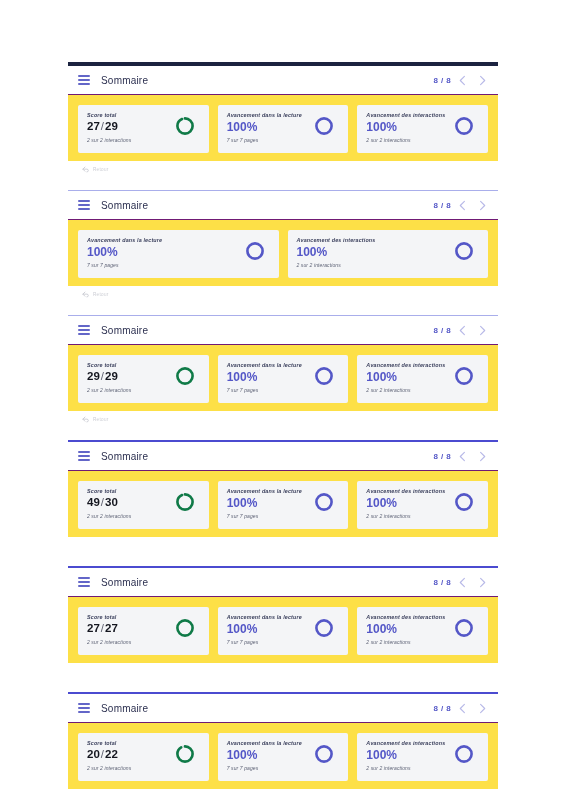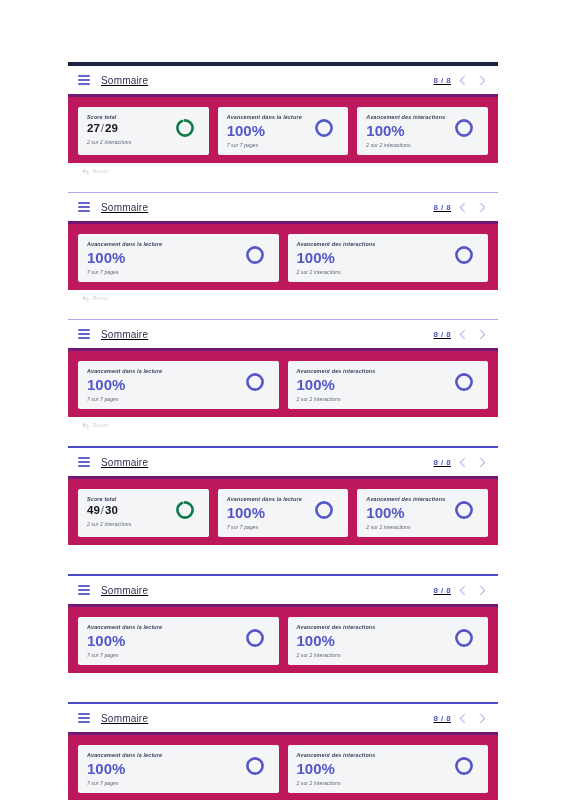--- a/index.html
+++ b/index.html
@@ -56,22 +56,21 @@
     background: #4b4bd0;
   }
 
   
   .block-header {
     display: flex;
     align-items: center;
     height: 28px;
     padding: 0 8px 0 10px;
     background: #ffffff;
-    border-bottom: 3px solid #701a75;
-    text-decoration: underline;
+    border-bottom: 1px solid #701a75;
   }
 
   .hamburger {
     width: 12px;
     height: 10px;
     display: flex;
     flex-direction: column;
     justify-content: space-between;
     flex: none;
     margin-right: 11px;
@@ -113,21 +112,21 @@
   }
   .nav-btn + .nav-btn { margin-left: 5px; }
   .nav-btn svg { display: block; }
   .nav-btn.disabled svg { opacity: .42; }
 
   
   .cards {
     display: flex;
     gap: 9px;
     padding: 10px 10px 8px 10px;
-    background: #be185d;
+    background: #fde047;
   }
 
   .card {
     flex: 1 1 0;
     background: #f4f5f7;
     border-radius: 2px;
     height: 48px;
     padding: 7px 9px 0 9px;
     box-sizing: border-box;
     display: flex;
@@ -161,21 +160,21 @@
     margin-bottom: 4px;
   }
   .card-value .sep {
     font-weight: 400;
     color: #5e6170;
     margin: 0 1px;
   }
   .card-value.pct {
     color: #5457c7;
     font-weight: 600;
-    font-size: 15px;
+    font-size: 12px;
   }
 
   .card-sub {
     font-size: 5px;
     font-style: italic;
     color: #5d6275;
     letter-spacing: .1px;
     white-space: nowrap;
   }
 
@@ -386,20 +385,34 @@
       </div>
       <div class="nav-btn disabled">
         <svg width="9" height="11" viewBox="0 0 9 11">
           <path d="M2.6 1.4 L6.7 5.5 L2.6 9.6" fill="none" stroke="#5457c7" stroke-width="1.1" stroke-linecap="round" stroke-linejoin="round"></path>
         </svg>
       </div>
     </div>
 
     <div class="cards">
 
+      <div class="card">
+        <div class="card-text">
+          <div class="card-label">Score total</div>
+          <div class="card-value">
+            <span>29</span><span class="sep">/</span><span>29</span>
+          </div>
+          <div class="card-sub">2 sur 2 interactions</div>
+        </div>
+        <div class="ring">
+              <svg width="22" height="22" viewBox="0 0 22 22">
+                <circle cx="11" cy="11" r="7.6" fill="none" stroke="#0f7a47" stroke-width="2.6" stroke-linecap="round" stroke-dasharray="47.75 47.75" transform="rotate(-90 11 11)"></circle>
+              </svg>
+            </div>
+      </div>
 
       <div class="card">
         <div class="card-text">
           <div class="card-label">Avancement dans la lecture</div>
           <div class="card-value pct">100%</div>
           <div class="card-sub">7 sur 7 pages</div>
         </div>
         <div class="ring">
               <svg width="22" height="22" viewBox="0 0 22 22">
                 <circle cx="11" cy="11" r="7.6" fill="none" stroke="#5457c7" stroke-width="2.6" stroke-linecap="round" stroke-dasharray="47.75 47.75" transform="rotate(-90 11 11)"></circle>
@@ -537,20 +550,34 @@
       </div>
       <div class="nav-btn disabled">
         <svg width="9" height="11" viewBox="0 0 9 11">
           <path d="M2.6 1.4 L6.7 5.5 L2.6 9.6" fill="none" stroke="#5457c7" stroke-width="1.1" stroke-linecap="round" stroke-linejoin="round"></path>
         </svg>
       </div>
     </div>
 
     <div class="cards">
 
+      <div class="card">
+        <div class="card-text">
+          <div class="card-label">Score total</div>
+          <div class="card-value">
+            <span>27</span><span class="sep">/</span><span>27</span>
+          </div>
+          <div class="card-sub">2 sur 2 interactions</div>
+        </div>
+        <div class="ring">
+              <svg width="22" height="22" viewBox="0 0 22 22">
+                <circle cx="11" cy="11" r="7.6" fill="none" stroke="#0f7a47" stroke-width="2.6" stroke-linecap="round" stroke-dasharray="47.75 47.75" transform="rotate(-90 11 11)"></circle>
+              </svg>
+            </div>
+      </div>
 
       <div class="card">
         <div class="card-text">
           <div class="card-label">Avancement dans la lecture</div>
           <div class="card-value pct">100%</div>
           <div class="card-sub">7 sur 7 pages</div>
         </div>
         <div class="ring">
               <svg width="22" height="22" viewBox="0 0 22 22">
                 <circle cx="11" cy="11" r="7.6" fill="none" stroke="#5457c7" stroke-width="2.6" stroke-linecap="round" stroke-dasharray="47.75 47.75" transform="rotate(-90 11 11)"></circle>
@@ -605,20 +632,35 @@
       </div>
       <div class="nav-btn disabled">
         <svg width="9" height="11" viewBox="0 0 9 11">
           <path d="M2.6 1.4 L6.7 5.5 L2.6 9.6" fill="none" stroke="#5457c7" stroke-width="1.1" stroke-linecap="round" stroke-linejoin="round"></path>
         </svg>
       </div>
     </div>
 
     <div class="cards">
 
+      <div class="card">
+        <div class="card-text">
+          <div class="card-label">Score total</div>
+          <div class="card-value">
+            <span>20</span><span class="sep">/</span><span>22</span>
+          </div>
+          <div class="card-sub">2 sur 2 interactions</div>
+        </div>
+        <div class="ring">
+              <svg width="22" height="22" viewBox="0 0 22 22">
+                <circle cx="11" cy="11" r="7.6" fill="none" stroke="#e3e5ea" stroke-width="2.6"></circle>
+                <circle cx="11" cy="11" r="7.6" fill="none" stroke="#0f7a47" stroke-width="2.6" stroke-linecap="round" stroke-dasharray="43.45 47.75" transform="rotate(-90 11 11)"></circle>
+              </svg>
+            </div>
+      </div>
 
       <div class="card">
         <div class="card-text">
           <div class="card-label">Avancement dans la lecture</div>
           <div class="card-value pct">100%</div>
           <div class="card-sub">7 sur 7 pages</div>
         </div>
         <div class="ring">
               <svg width="22" height="22" viewBox="0 0 22 22">
                 <circle cx="11" cy="11" r="7.6" fill="none" stroke="#5457c7" stroke-width="2.6" stroke-linecap="round" stroke-dasharray="47.75 47.75" transform="rotate(-90 11 11)"></circle>

